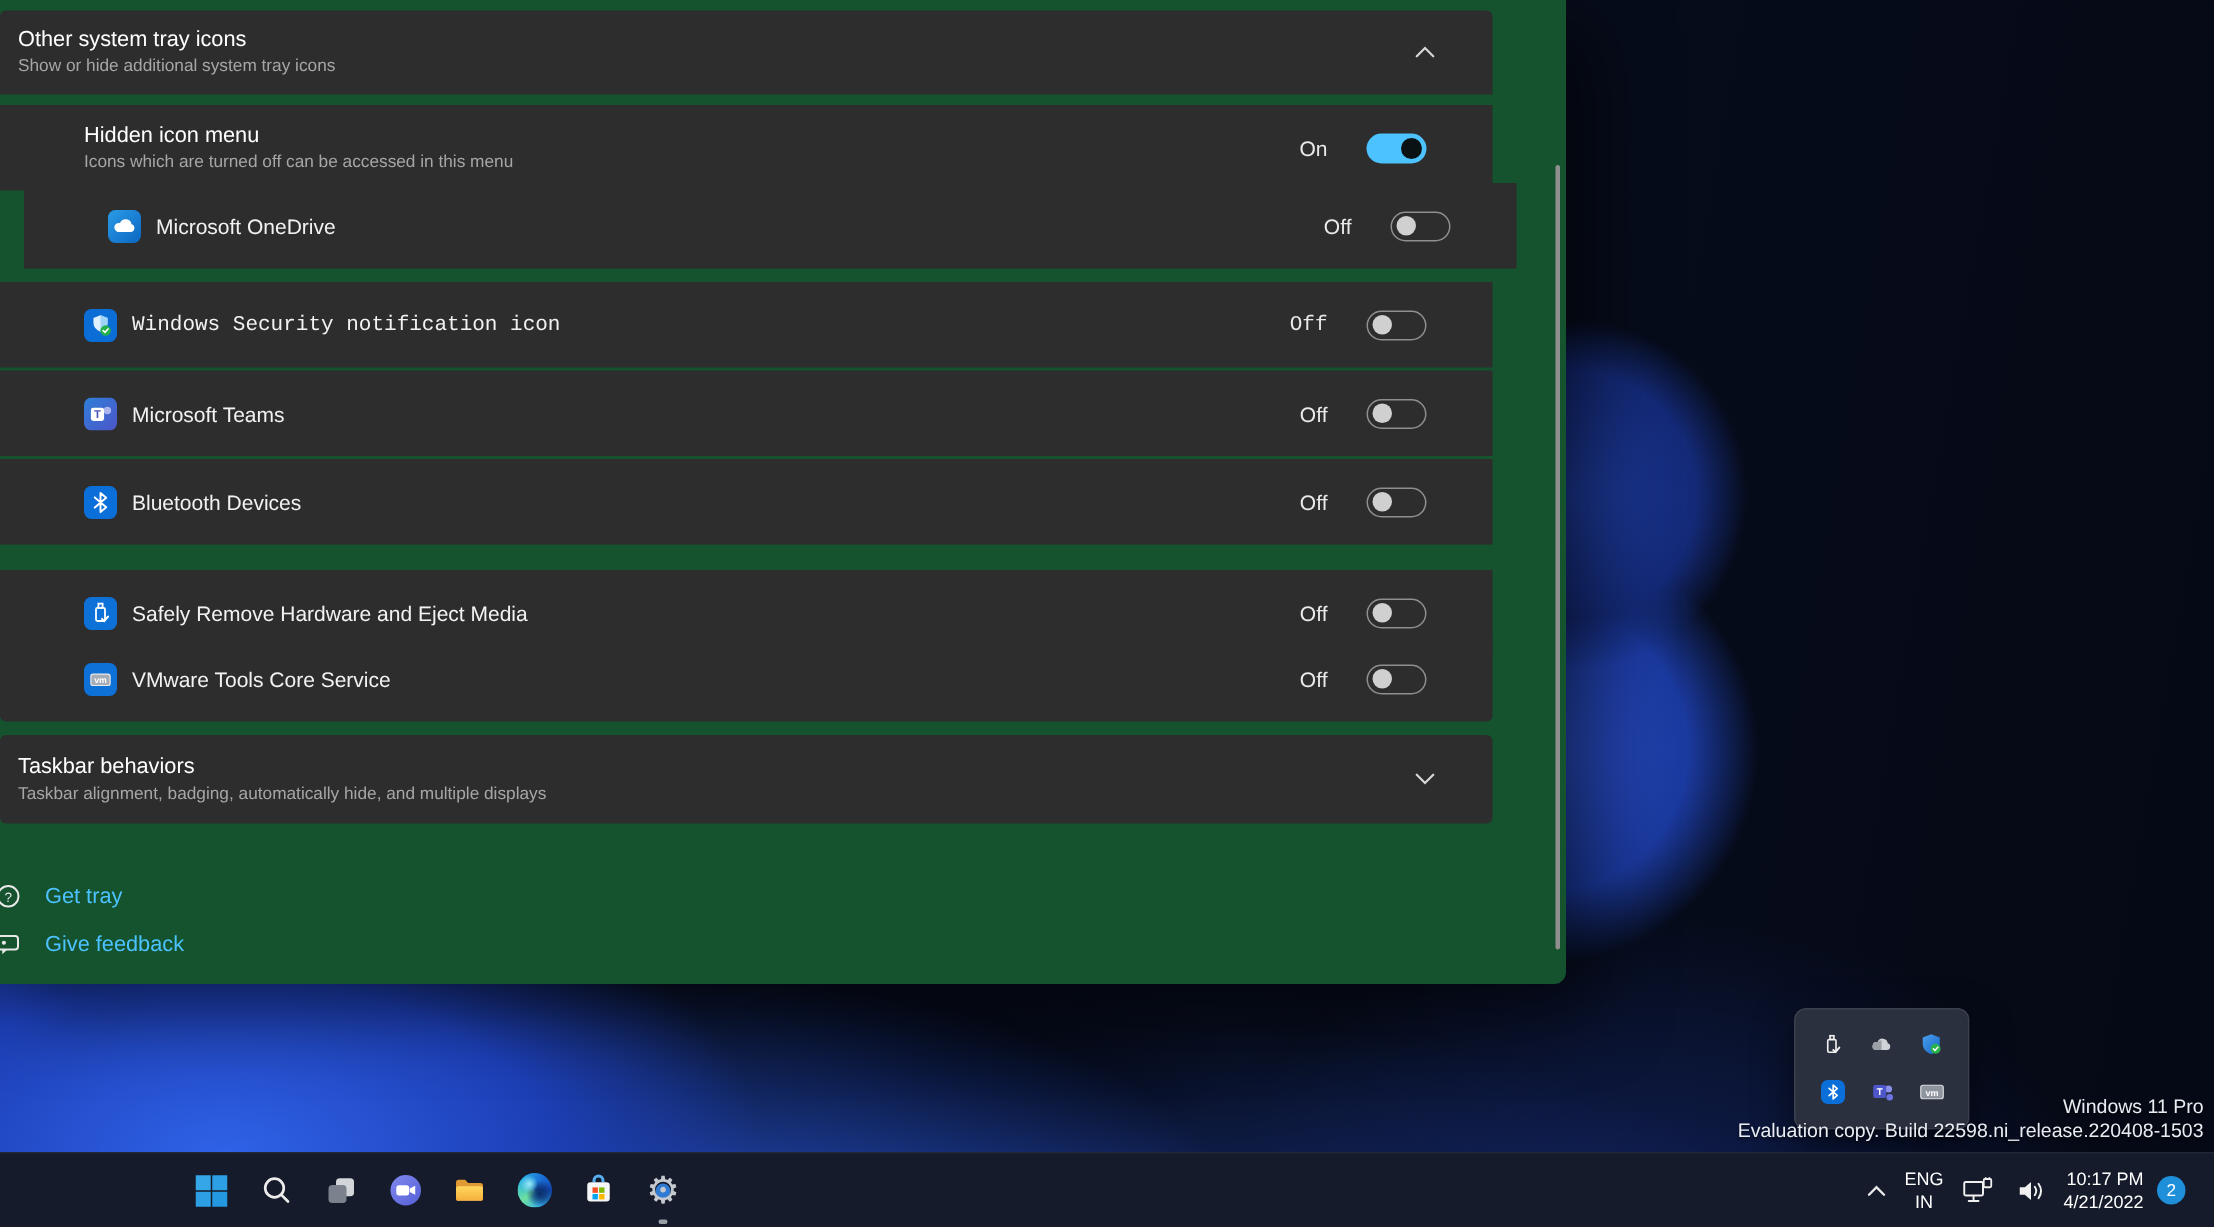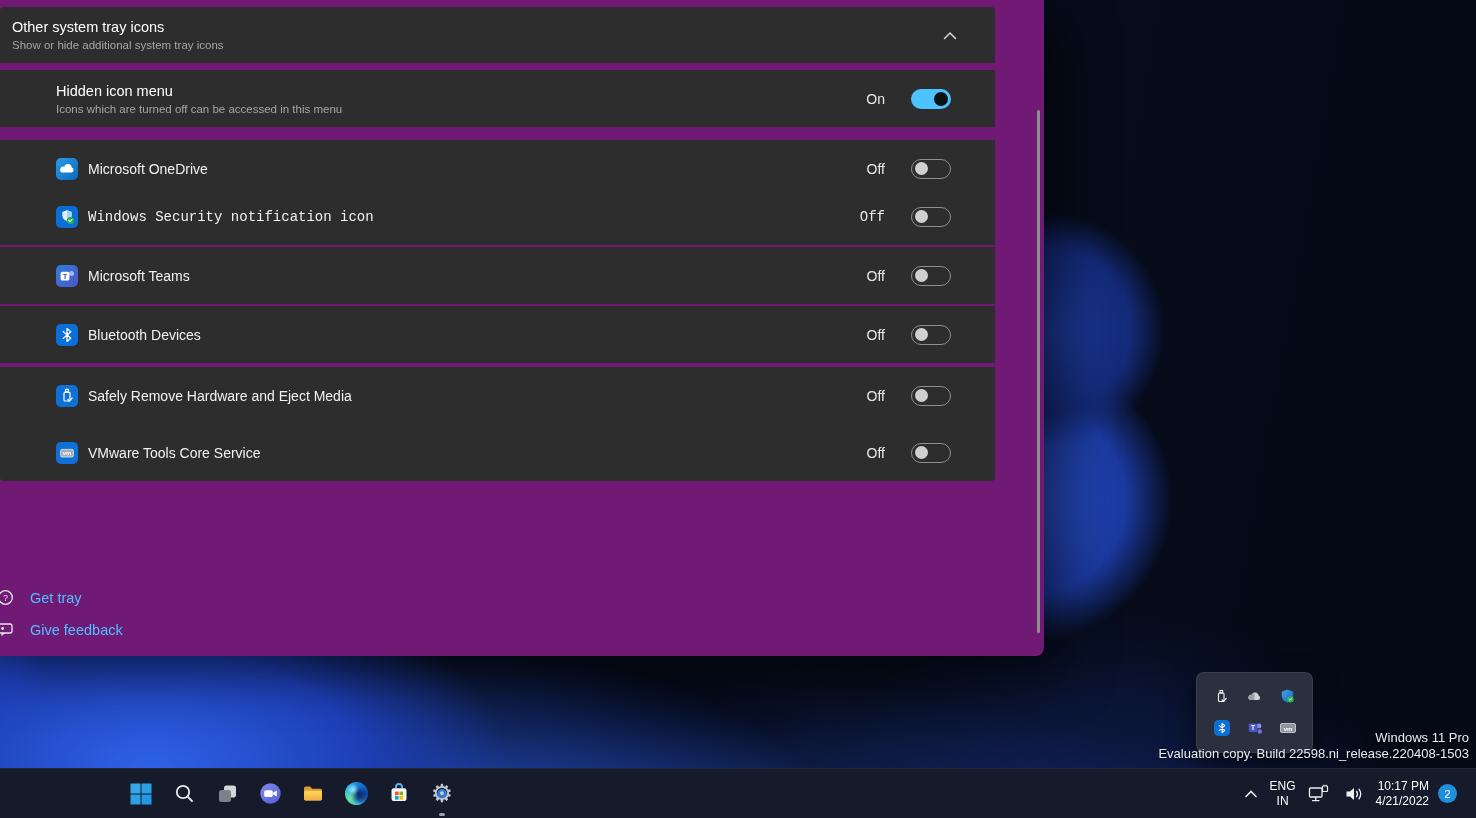--- a/index.html
+++ b/index.html
@@ -14,21 +14,21 @@
       radial-gradient(ellipse 480px 260px at 150px 770px, #2f62e8 0%, #1d3fb6 45%, rgba(8,14,40,0) 75%),
       radial-gradient(ellipse 520px 280px at 480px 850px, #2450cc 0%, rgba(8,14,40,0) 70%),
       radial-gradient(ellipse 300px 110px at 620px 710px, rgba(3,6,18,.85) 0%, rgba(3,6,18,0) 70%),
       radial-gradient(ellipse 650px 320px at 800px 900px, #17307e 0%, rgba(8,14,40,0) 68%),
       radial-gradient(ellipse 420px 300px at 1100px 820px, #101f55 0%, rgba(8,14,40,0) 70%),
       linear-gradient(100deg, #0b1530 0%, #070d1d 55%, #050915 100%);
   }
 
   
   .settings-window { position:absolute; left:0; top:0; width:1044px; height:656px; z-index:2;
-    background:#701a75; border-radius:0 0 8px 0; overflow:hidden;
+    background:#14532d; border-radius:0 0 8px 0; overflow:hidden;
     box-shadow:18px 18px 50px rgba(0,0,0,.55); color:#fff; }
   .card { position:absolute; left:0; width:995px; background:#2d2d2d; }
   .expander-header { top:7px; height:56px; border-radius:4px 4px 0 0; }
   .card .titles { position:absolute; left:12px; top:50%; transform:translateY(-50%); }
   .row .titles { left:56px; }
   .t-title { font-size:14.5px; color:#fff; line-height:19px; }
   .t-sub { font-size:11.5px; color:#a6a6a6; line-height:15px; margin-top:1px; }
   .row { height:57px; }
   .row-label { position:absolute; left:88px; top:50%; transform:translateY(-50%);
     font-size:14px; color:#f2f2f2; }
@@ -120,21 +120,21 @@
       <div class="t-sub">Icons which are turned off can be accessed in this menu</div>
     </div>
     <div class="controls">
       <span class="state-label">On</span>
       <div class="toggle on">
           <div class="knob"></div>
         </div>
     </div>
   </div>
 
-  <div class="card row" style="top:140px;">
+  <div class="card row" style="top:122px;margin-left:16px;">
     <span class="app-icon">
       <svg width="22" height="22" viewBox="0 0 22 22">
           <defs>
             <linearGradient id="god" x1="0" y1="0" x2="1" y2="1">
               <stop offset="0" stop-color="#2a9be6"></stop>
               <stop offset="1" stop-color="#0c66c2"></stop>
             </linearGradient>
           </defs>
       <rect width="22" height="22" rx="5" fill="url(#god)"></rect>
       <path d="M6.5 14.6h8.6a2.6 2.6 0 0 0 .6-5.1 4 4 0 0 0-7.7-.8 2.95 2.95 0 0 0-1.5 5.9z" fill="#fff"></path>
@@ -201,21 +201,21 @@
     </span>
     <span class="row-label">Bluetooth Devices</span>
     <div class="controls">
       <span class="state-label">Off</span>
       <div class="toggle off">
           <div class="knob"></div>
         </div>
     </div>
   </div>
 
-  <div class="card row" style="top:367px;">
+  <div class="card row" style="top:380px;">
     <span class="app-icon">
       <svg width="22" height="22" viewBox="0 0 22 22">
           <rect width="22" height="22" rx="5" fill="#0d71d8"></rect>
       <g stroke="#fff" stroke-width="1.2" fill="none">
         <rect x="8" y="7.2" width="6" height="8.8" rx="1"></rect>
         <rect x="9.6" y="4.4" width="2.8" height="2.8"></rect>
       </g>
       <path d="M12 14.6l1.4 1.5 2.6-3" stroke="#fff" stroke-width="1.4" fill="none" stroke-linecap="round" stroke-linejoin="round"></path>
         </svg>
     </span>
@@ -238,20 +238,31 @@
     </span>
     <span class="row-label">VMware Tools Core Service</span>
     <div class="controls">
       <span class="state-label">Off</span>
       <div class="toggle off">
           <div class="knob"></div>
         </div>
     </div>
   </div>
 
+  <div class="card behaviors-card">
+    <div class="titles">
+      <div class="t-title">Taskbar behaviors</div>
+      <div class="t-sub">Taskbar alignment, badging, automatically hide, and multiple displays</div>
+    </div>
+    <span class="chev">
+      <svg width="14" height="9" viewBox="0 0 14 9">
+          <path d="M1.5 1.5 L7 7 L12.5 1.5" stroke="#d6d6d6" stroke-width="1.5" fill="none" stroke-linecap="round"></path>
+        </svg>
+    </span>
+  </div>
 
   <div class="footer-link" style="top:584px;">
     <svg width="17" height="17" viewBox="0 0 17 17">
       <circle cx="8.5" cy="8.5" r="6.8" stroke="#e8e8e8" stroke-width="1.3" fill="none"></circle>
       <text x="8.5" y="12" font-size="9" text-anchor="middle" fill="#e8e8e8" font-family="Liberation Sans, sans-serif">?</text>
     </svg>
     <span class="lnk">Get tray</span>
   </div>
   <div class="footer-link" style="top:616px;">
     <svg width="17" height="17" viewBox="0 0 17 17">

